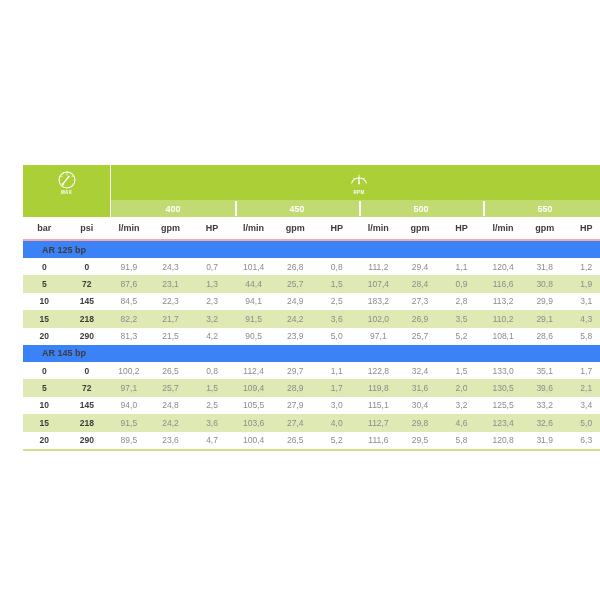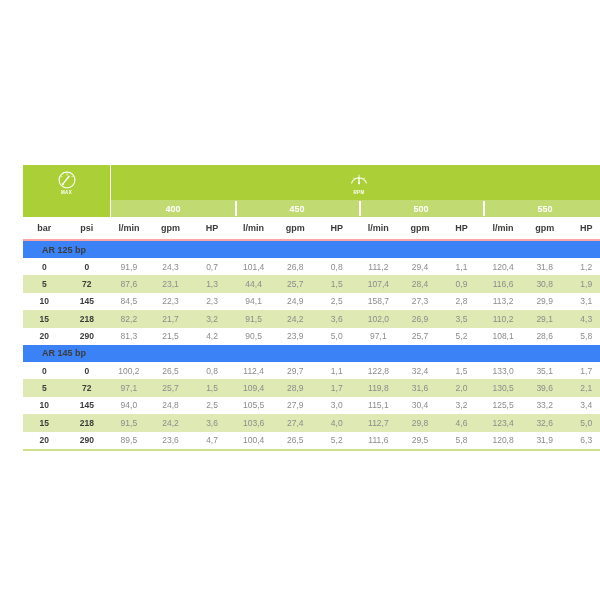--- a/index.html
+++ b/index.html
@@ -224,21 +224,21 @@
       </div>
       <div class="row">
         <div class="c c0 k">10</div>
         <div class="c c1 k">145</div>
         <div class="c cd">84,5</div>
         <div class="c cd">22,3</div>
         <div class="c cd">2,3</div>
         <div class="c cd">94,1</div>
         <div class="c cd">24,9</div>
         <div class="c cd">2,5</div>
-        <div class="c cd">158,7</div>
+        <div class="c cd">183,2</div>
         <div class="c cd">27,3</div>
         <div class="c cd">2,8</div>
         <div class="c cd">113,2</div>
         <div class="c cd">29,9</div>
         <div class="c cd">3,1</div>
       </div>
       <div class="row alt">
         <div class="c c0 k">15</div>
         <div class="c c1 k">218</div>
         <div class="c cd">82,2</div>

